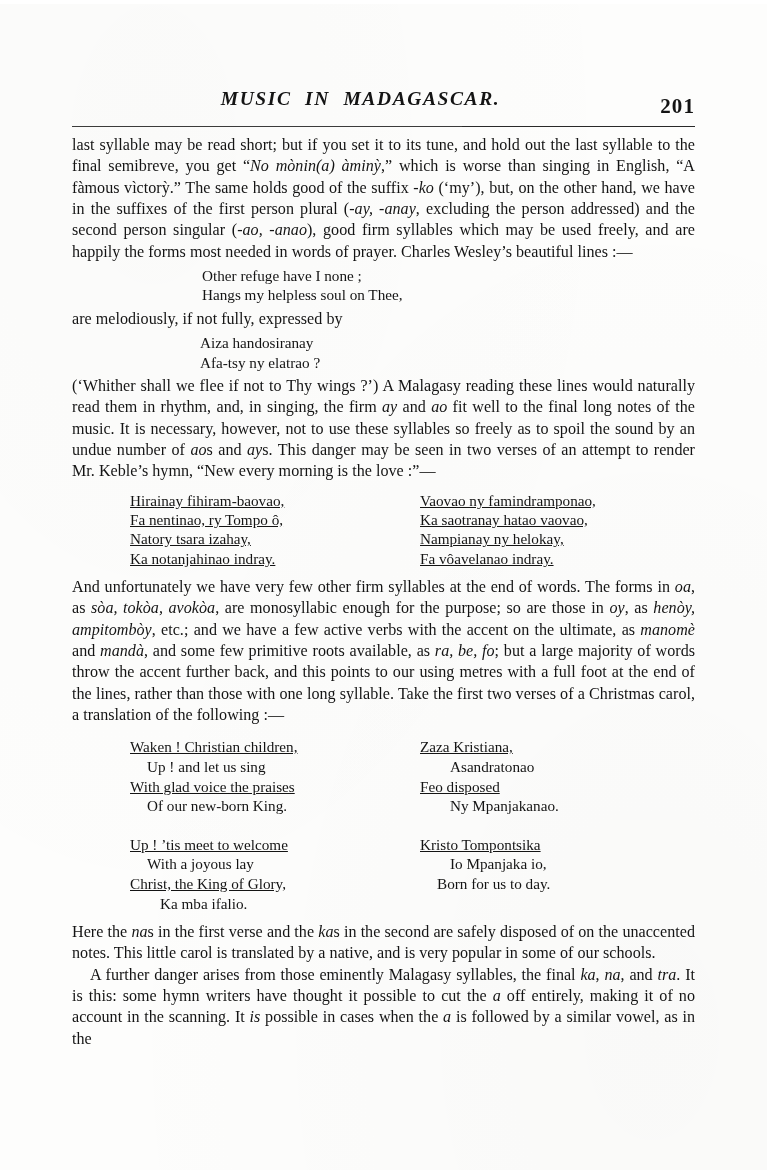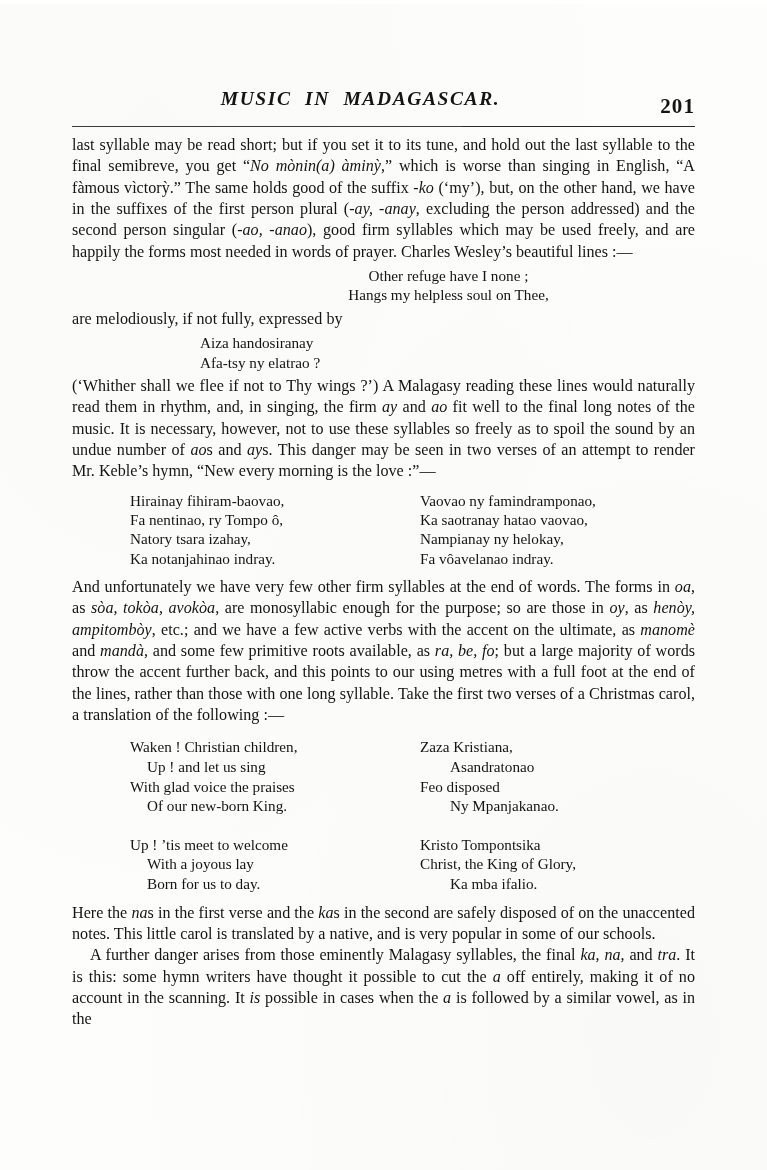--- a/index.html
+++ b/index.html
@@ -95,33 +95,33 @@
 
   i, em { font-style: italic; }
 
   
   .verse {
     margin: 4px 0 3px 0;
     font-size: 15.2px;
     line-height: 19.4px;
   }
   .verse .vline { white-space: pre; }
-  .verse.centered { text-align: center; padding-left: 130px; }
+  .verse.centered { text-align: left; padding-left: 130px; }
   .verse.centered2 { text-align: left; padding-left: 128px; }
 
   
   .cols {
     display: grid;
     grid-template-columns: 290px auto;
     font-size: 15.2px;
     line-height: 19.3px;
     padding-left: 58px;
     margin: 5px 0 4px 0;
   }
-  .cols .cell { white-space: pre; }
+  .cols .cell { white-space: pre; text-decoration: underline; }
   .cols.carol { line-height: 19.6px; }
   .indent1 { padding-left: 17px; display: inline-block; }
   .indent2 { padding-left: 30px; display: inline-block; }
 
   .gap-sm { height: 7px; }
   .gap-xs { height: 4px; }
   .gap-md { height: 10px; }
 </style>
 </head>
 <body>
@@ -183,20 +183,21 @@
       <div class="cell"><span class="indent1">Of our new-born King.</span></div>
       <div class="cell"><span class="indent2">Ny Mpanjakanao.</span></div>
     </div>
 
     <div class="gap-md"></div>
 
     <div class="cols carol">
       <div class="cell">Up ! ’tis meet to welcome</div>
       <div class="cell">Kristo Tompontsika</div>
       <div class="cell"><span class="indent1">With a joyous lay</span></div>
+      <div class="cell"><span class="indent2">Io Mpanjaka io,</span></div>
       <div class="cell">Christ, the King of Glory,</div>
       <div class="cell"><span class="indent1">Born for us to day.</span></div>
       <div class="cell"><span class="indent2">Ka mba ifalio.</span></div>
     </div>
 
     <div class="gap-xs"></div>
 
     <p class="body"><span>Here the </span><i>na</i><span>s in the first verse and the </span><i>ka</i><span>s in the second are safely disposed of on the unaccented notes.  This little carol is translated by a native, and is very popular in some of our schools.</span></p>
 
     <p class="body indent"><span>A further danger arises from those eminently Malagasy syllables, the final </span><i>ka</i><span>, </span><i>na</i><span>, and </span><i>tra</i><span>.  It is this: some hymn writers have thought it possible to cut the </span><i>a</i><span> off entirely, making it of no account in the scanning.  It </span><i>is</i><span> possible in cases when the </span><i>a</i><span> is followed by a similar vowel, as in the</span></p>

